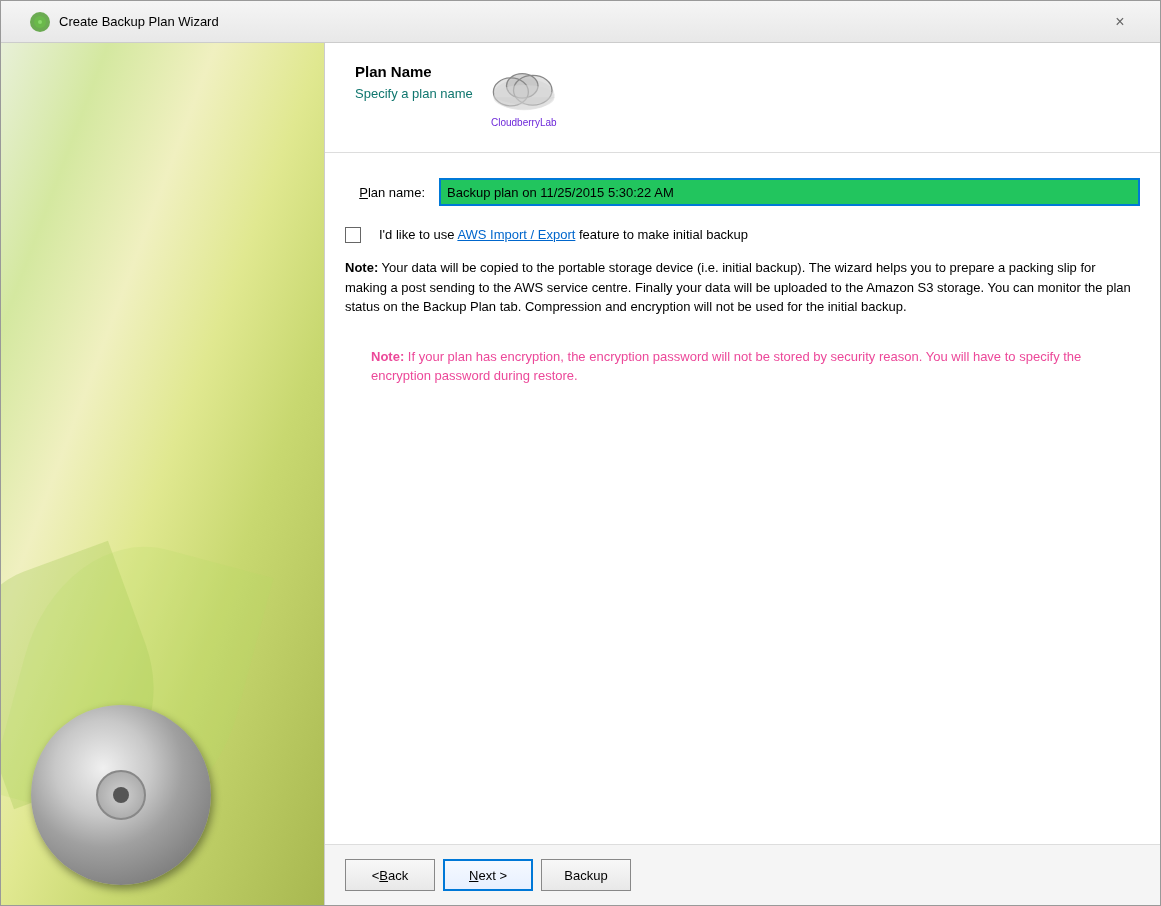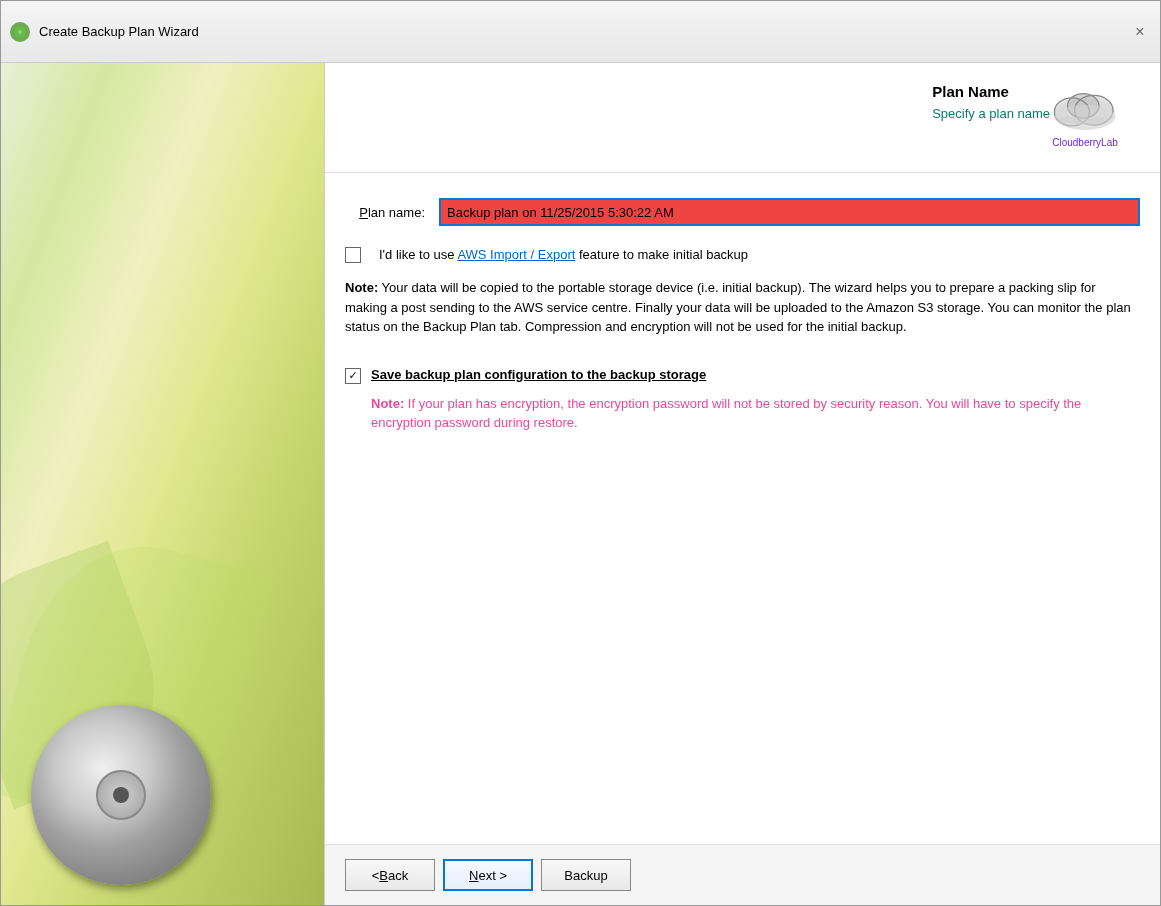--- a/index.html
+++ b/index.html
@@ -17,24 +17,24 @@
       height: 906px;
       background: #ffffff;
       border: 1px solid #999;
       box-shadow: 2px 2px 10px rgba(0,0,0,0.3);
       display: flex;
       flex-direction: column;
     }
     .title-bar {
       background: linear-gradient(to bottom, #f5f5f5, #e8e8e8);
       border-bottom: 1px solid #ccc;
-      height: 62px;
-      display: flex;
-      align-items: center;
-      padding: 0 8px;
+      height: 42px;
+      display: flex;
+      align-items: center;
+      padding: 0 28px;
       flex-shrink: 0;
     }
     .title-bar-icon {
       width: 22px;
       height: 22px;
       margin-right: 8px;
       flex-shrink: 0;
     }
     .title-bar-text {
       font-size: 13px;
@@ -127,22 +127,23 @@
       display: flex;
       flex-direction: column;
       background: #ffffff;
       border-left: 1px solid #ccc;
     }
     .header-section {
       padding: 20px 30px 20px 30px;
       border-bottom: 1px solid #ddd;
       display: flex;
       align-items: flex-start;
-      justify-content: flex-end;
+      justify-content: flex-start;
       min-height: 110px;
+      gap: 16px;
     }
     .header-text-block {}
     .header-title {
       font-size: 15px;
       font-weight: bold;
       color: #000;
       margin-bottom: 6px;
     }
     .header-subtitle {
       font-size: 13px;
@@ -179,21 +180,21 @@
       min-width: 80px;
       text-align: right;
     }
     .plan-name-input {
       flex: 1;
       height: 28px;
       border: 2px solid #0078d7;
       padding: 2px 6px;
       font-size: 13px;
       color: #000;
-      background: #ef4444;
+      background: #22c55e;
       outline: none;
     }
     .aws-checkbox-row {
       display: flex;
       align-items: flex-start;
       margin-bottom: 14px;
       gap: 8px;
     }
     .checkbox-box {
       width: 16px;
@@ -344,24 +345,20 @@
           <div class="aws-checkbox-text">
             <span>I'd like to use </span><a class="aws-link">AWS Import / Export</a><span> feature to make initial backup</span>
           </div>
         </div>
 
         <div class="note-block">
           <span><b>Note:</b>  Your data will be copied to the portable storage device (i.e. initial backup). The wizard helps you to prepare a packing slip for making a post sending to the AWS service centre. Finally your data will be uploaded to the Amazon S3 storage. You can monitor the plan status on the Backup Plan tab. Compression and encryption will not be used for the initial backup.</span>
         </div>
 
         <div class="bottom-section">
-          <div class="save-checkbox-row">
-            <div class="checkbox-box checked"></div>
-            <div class="save-checkbox-text">Save backup plan configuration to the backup storage</div>
-          </div>
           <div class="save-note">
             <b>Note:</b>  If your plan has encryption, the encryption password will not be stored by security reason. You will have to specify the encryption password during restore.
           </div>
         </div>
       </div>
 
       <div class="footer">
         <button class="btn">
           &lt; <u>B</u>ack
         </button>

